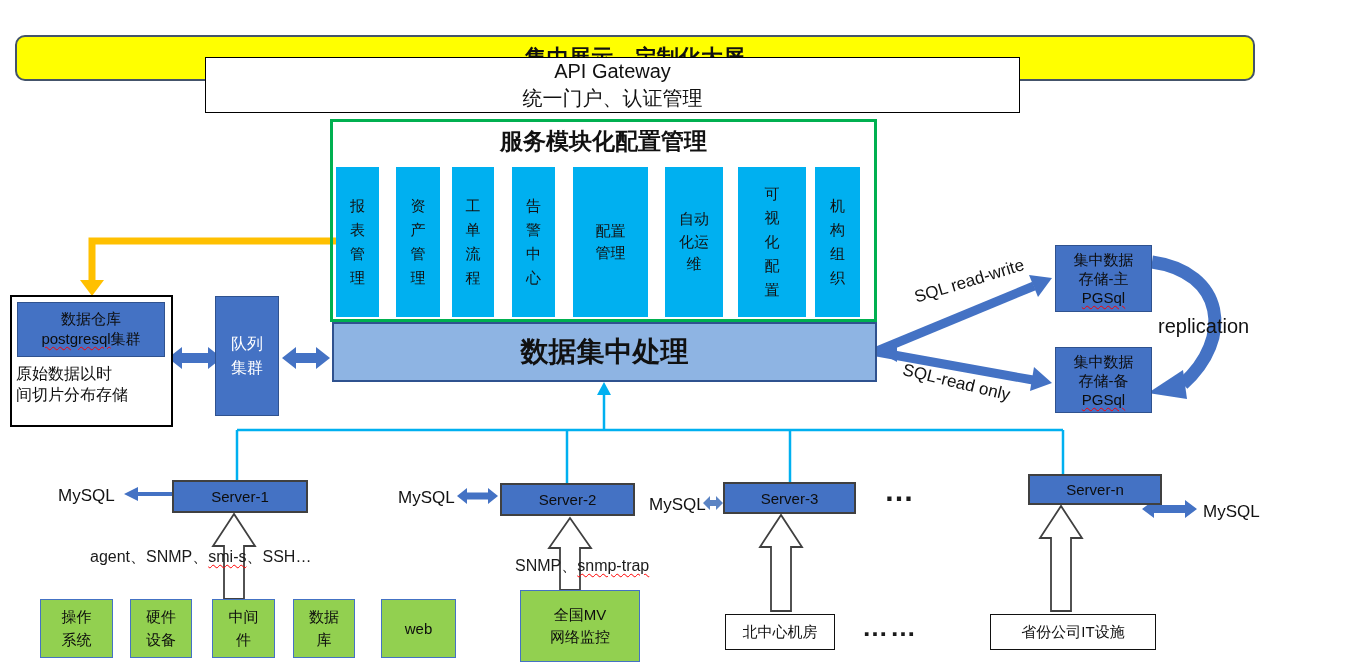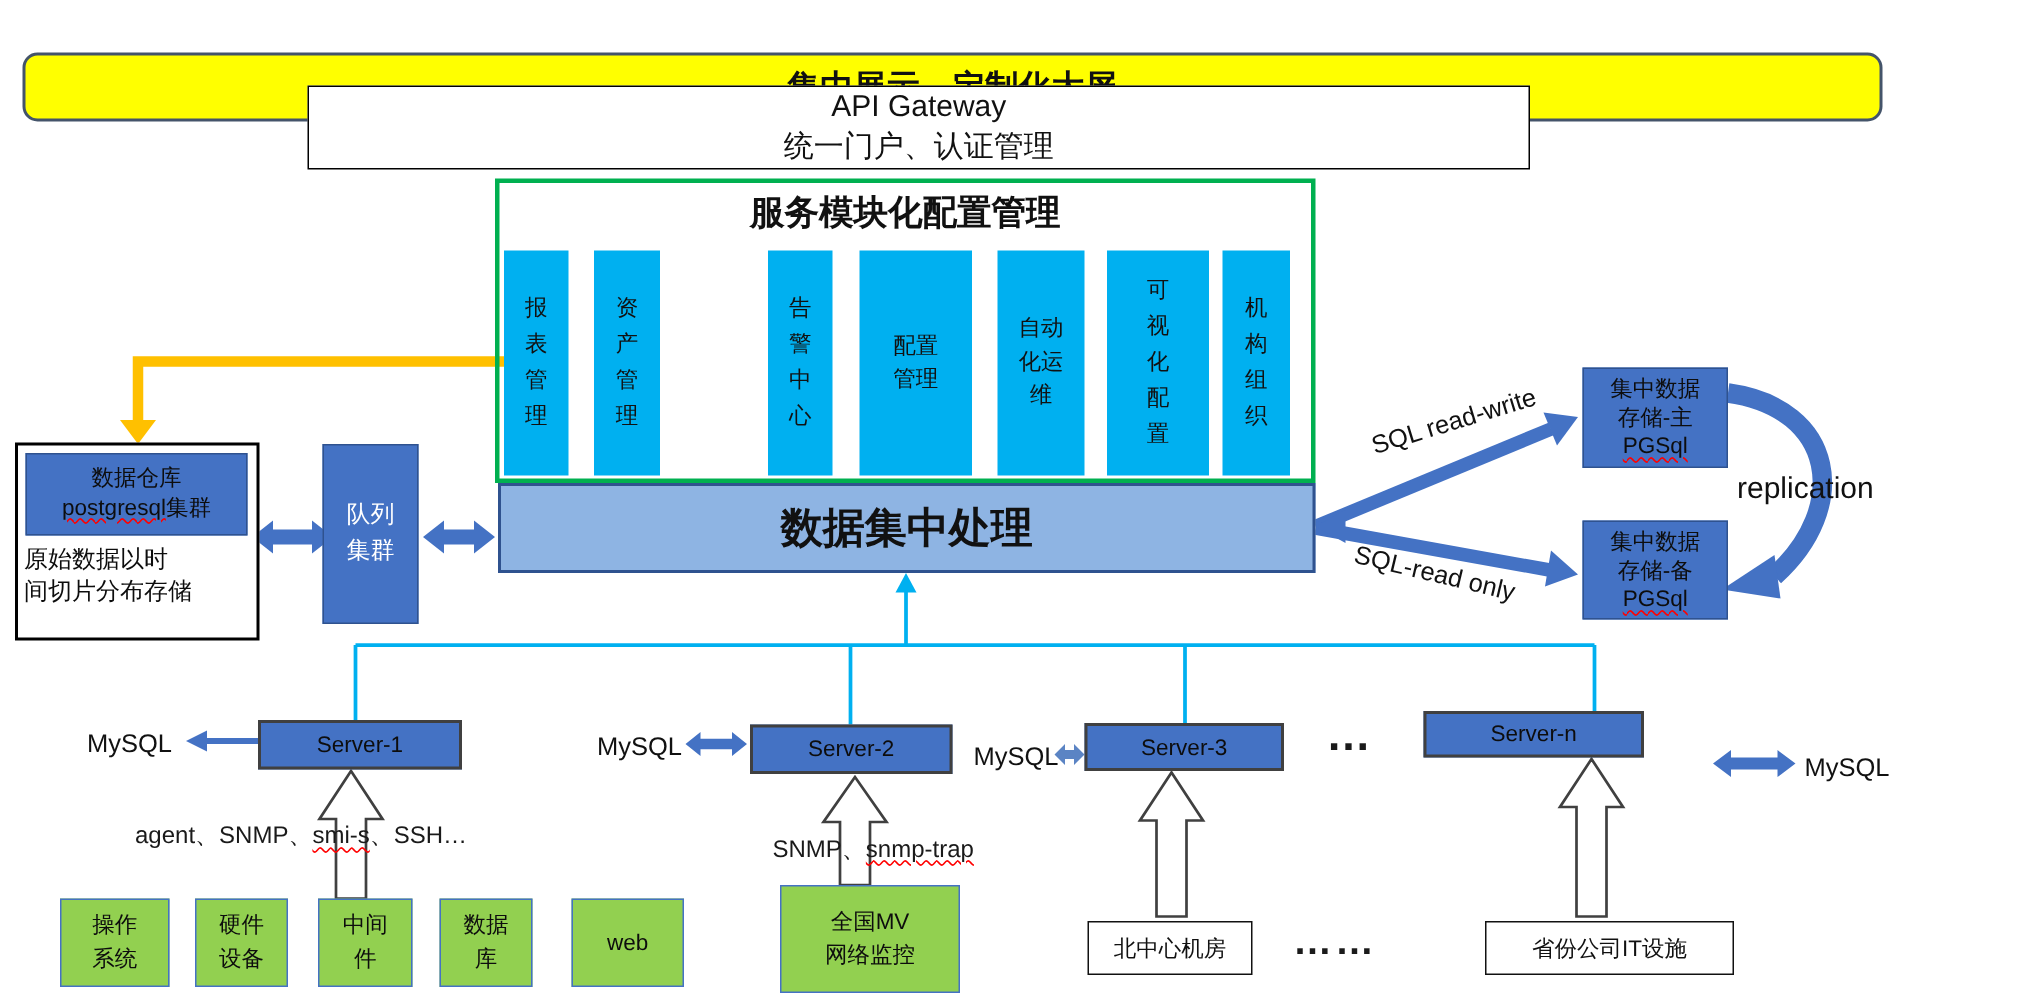--- a/index.html
+++ b/index.html
@@ -41,21 +41,21 @@
   .pg1{left:1055px;top:245px;}
   .pg2{left:1055px;top:347px;height:66px;}
   .repl{left:1158px;top:315px;font-size:20px;text-align:center;}
   .sqlrw{left:915px;top:288px;font-size:17px;transform:rotate(-17deg);transform-origin:left center;white-space:nowrap;}
   .sqlro{left:903px;top:360px;font-size:17px;transform:rotate(13.5deg);transform-origin:left center;white-space:nowrap;}
   
   .server{background:#4472C4;border:2px solid #404040;color:#0d0d0d;font-size:15px;}
   .s1{left:172px;top:480px;width:136px;height:33px;}
   .s2{left:500px;top:483px;width:135px;height:33px;}
   .s3{left:723px;top:482px;width:133px;height:32px;}
-  .sn{left:949px;top:474px;width:147px;height:31px;}
+  .sn{left:1028px;top:474px;width:134px;height:31px;}
   .mysql{font-size:17px;color:#111;white-space:nowrap;}
   .ml1{left:58px;top:486px;}.ml2{left:398px;top:488px;}.ml3{left:649px;top:495px;}.mln{left:1203px;top:502px;}
   .dots-mid{left:884px;top:474px;font-size:30px;font-weight:900;letter-spacing:3px;color:#1a1a1a;}
   .proto{font-size:16px;color:#1a1a1a;white-space:nowrap;}
   .p1{left:90px;top:547px;}.p2{left:515px;top:556px;}
   .misspell{text-decoration:underline wavy #ff0000;text-decoration-thickness:1px;text-underline-offset:2px;}
   
   .gbox{background:#92D050;border:1.5px solid #4472C4;color:#0d0d0d;font-size:15px;}
   .g1{left:40px;top:599px;width:73px;height:59px;}
   .g2{left:130px;top:599px;width:62px;height:59px;}
@@ -134,20 +134,23 @@
   </div>
 
   <div class="abs panel"></div>
   <div class="abs panel-title">服务模块化配置管理</div>
   <div class="bar b1">
       <span class="vt">报表管理</span>
     </div>
   <div class="bar b2">
       <span class="vt">资产管理</span>
     </div>
+  <div class="bar b3">
+      <span class="vt">工单流程</span>
+    </div>
   <div class="bar b4">
       <span class="vt">告警中心</span>
     </div>
   <div class="bar b5">
       <span class="vt2">配置管理</span>
     </div>
   <div class="bar b6">
       <span class="vt2">自动化运维</span>
     </div>
   <div class="bar b7">

